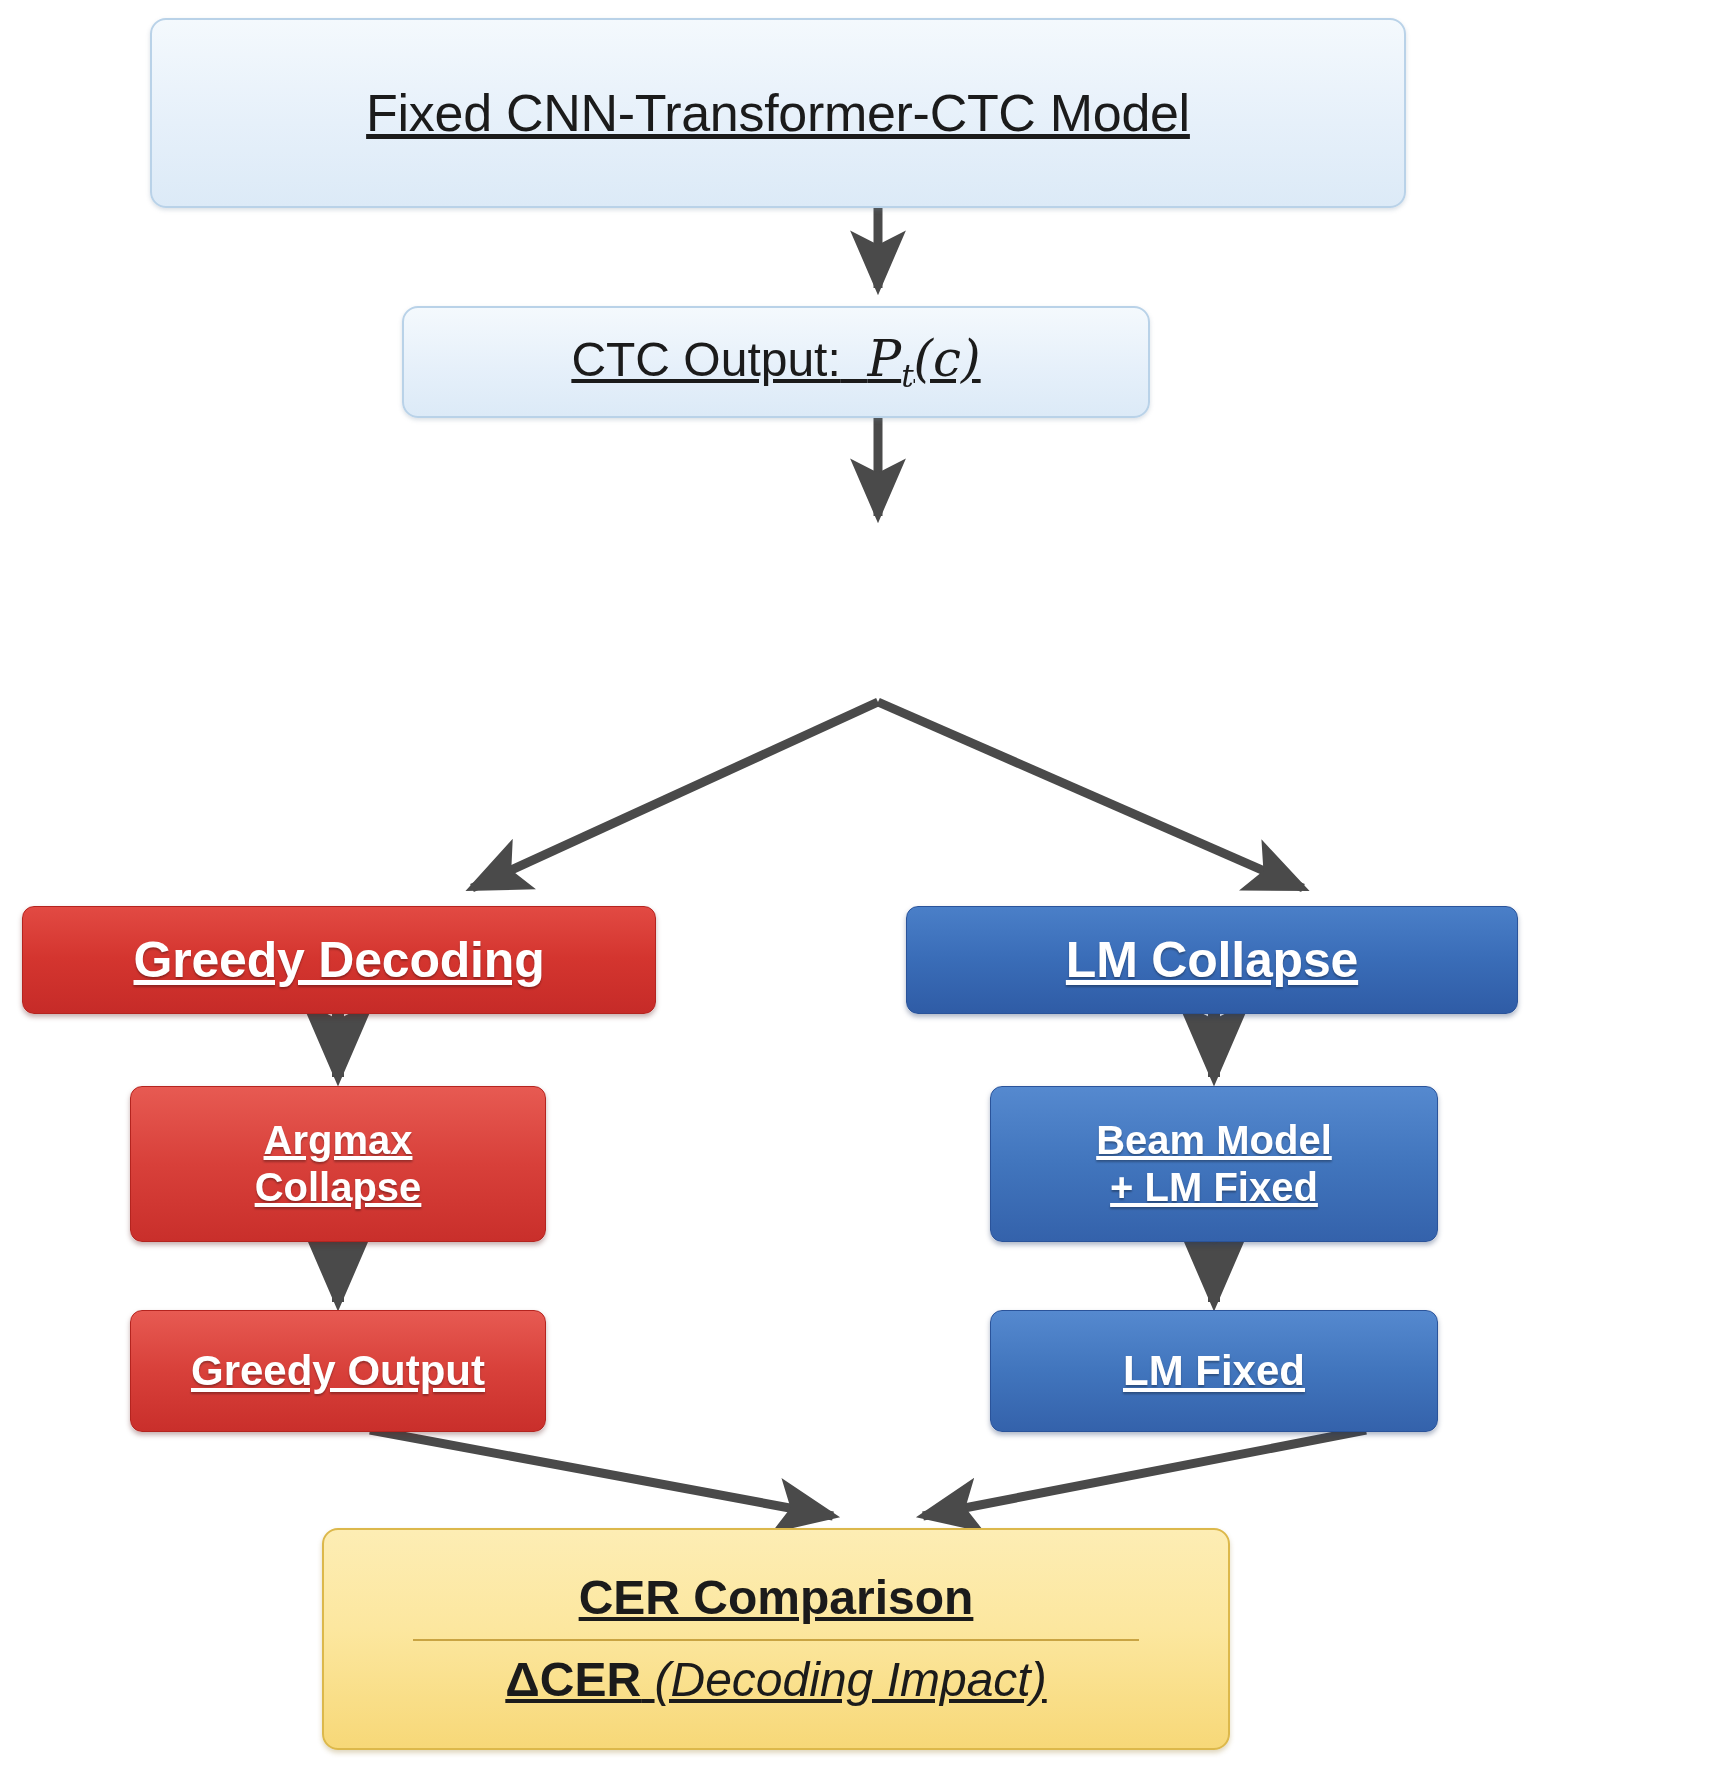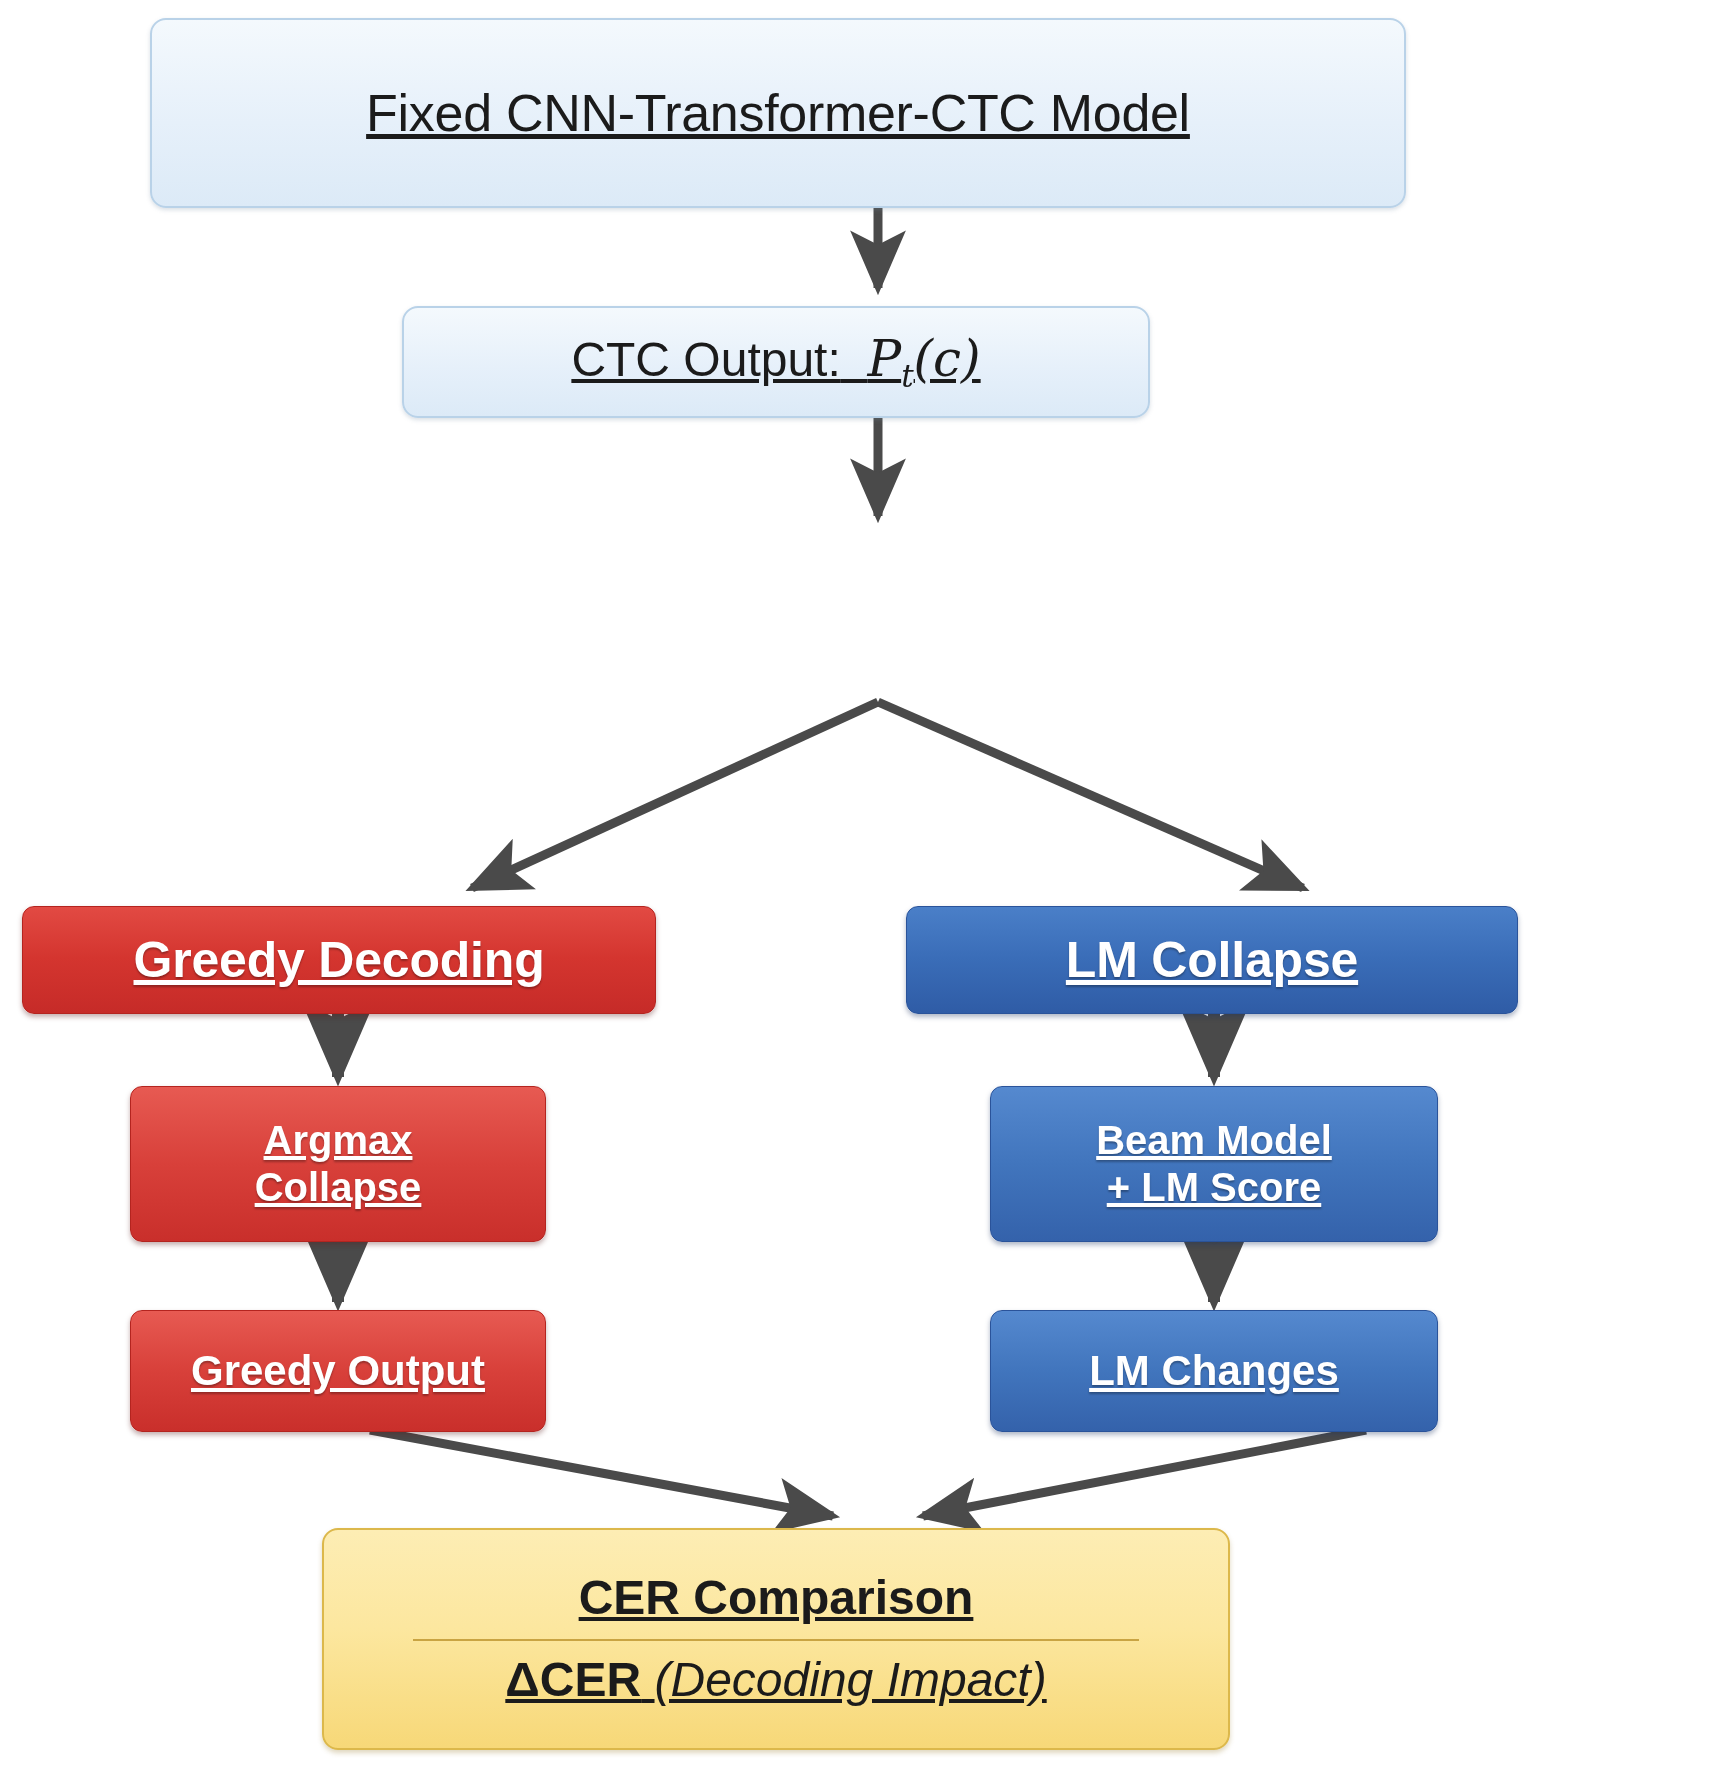--- a/index.html
+++ b/index.html
@@ -233,25 +233,25 @@
   <div class="node node-red-sub" style="left:130px; top:1310px; width:416px; height:122px;">
     <div class="out-label">Greedy Output</div>
   </div>
 
   <div class="node node-blue" style="left:906px; top:906px; width:612px; height:108px;">
     <div class="branch-label">LM Collapse</div>
   </div>
 
   <div class="node node-blue-sub" style="left:990px; top:1086px; width:448px; height:156px;">
     <div class="step-label">Beam Model</div>
-    <div class="step-label">+ LM Score</div>
+    <div class="step-label">+ LM Fixed</div>
   </div>
 
   <div class="node node-blue-sub" style="left:990px; top:1310px; width:448px; height:122px;">
-    <div class="out-label">LM Changes</div>
+    <div class="out-label">LM Fixed</div>
   </div>
 
   <div class="node node-yellow" style="left:322px; top:1528px; width:908px; height:222px;">
     <div class="cer-title">CER Comparison</div>
     <div class="cer-divider"></div>
     <div class="cer-sub">
       <span class="strong">ΔCER</span>
       <span class="ital">(Decoding Impact)</span>
     </div>
   </div>

